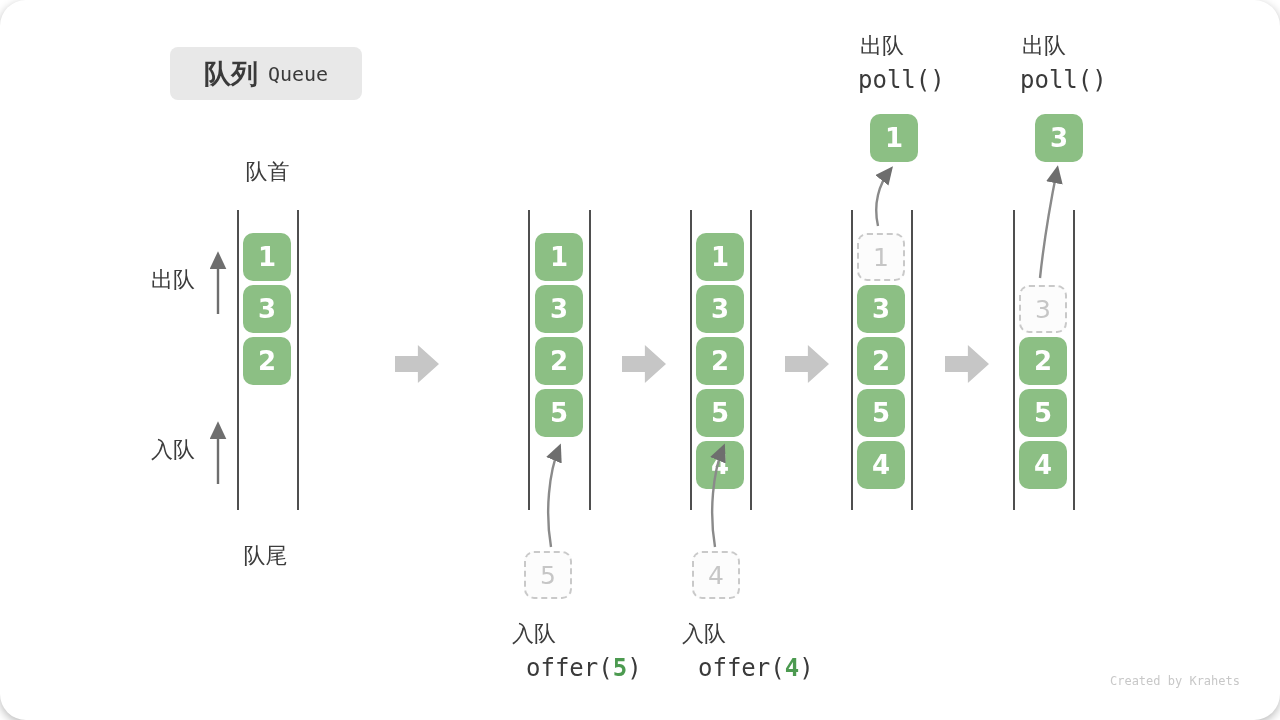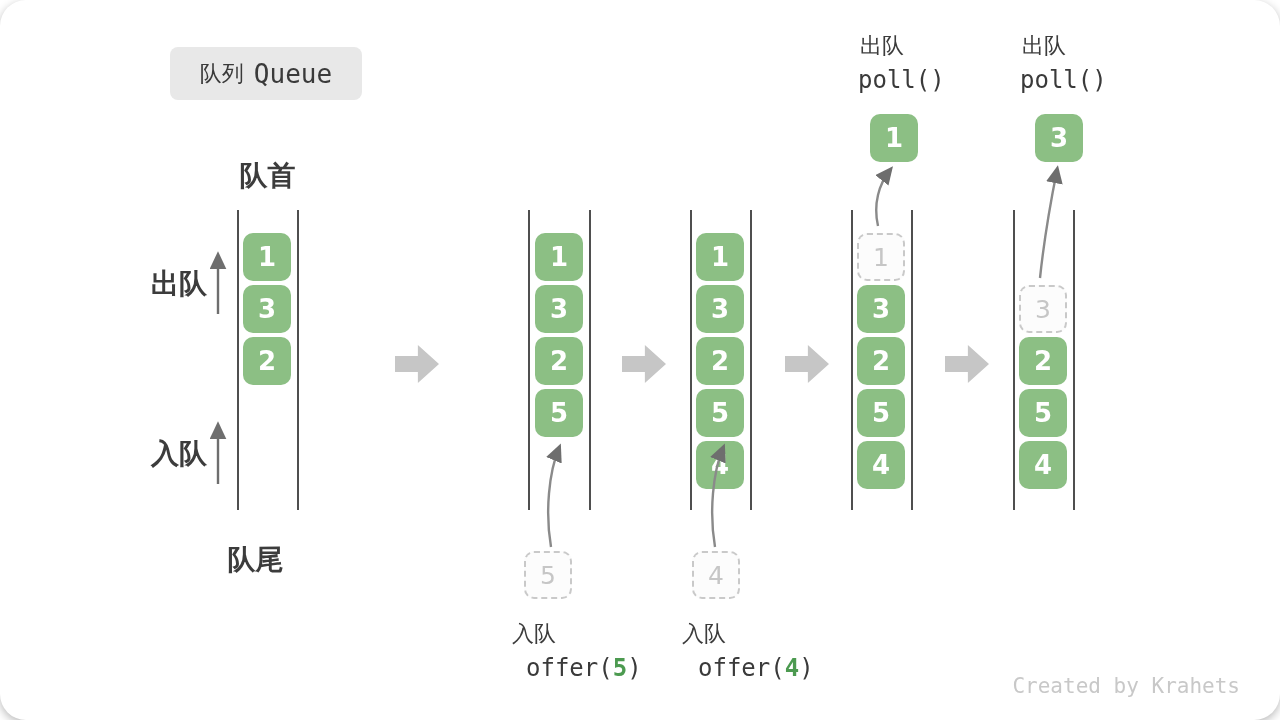--- a/index.html
+++ b/index.html
@@ -2,49 +2,49 @@
 <html><head>
 <meta charset="utf-8">
 <style>
   html,body{margin:0;padding:0;width:1280px;height:720px;background:#fff;
     font-family:"Liberation Sans","DejaVu Sans",sans-serif;}
   .card{position:absolute;left:0;top:0;width:1280px;height:720px;background:#ffffff;
     border-radius:26px;box-shadow:0 3px 10px rgba(0,0,0,0.28);overflow:hidden;}
   .abs{position:absolute;}
   .title-box{left:170px;top:47px;width:192px;height:53px;background:#e8e8e8;border-radius:8px;
     display:flex;align-items:center;justify-content:center;gap:10px;}
-  .title-zh{font-weight:400;font-size:22px;color:#3a3a3a;}
-  .title-en{font-family:"DejaVu Sans Mono","Liberation Mono",monospace;font-size:26px;color:#3a3a3a;}
-  .zh-label{font-size:28px;font-weight:700;color:#3c3c3c;white-space:nowrap;}
+  .title-zh{font-weight:700;font-size:27px;color:#3a3a3a;}
+  .title-en{font-family:"DejaVu Sans Mono","Liberation Mono",monospace;font-size:20px;color:#3a3a3a;}
+  .zh-label{font-size:22px;font-weight:400;color:#3c3c3c;white-space:nowrap;}
   .zh-label-med{font-size:22px;font-weight:500;color:#3c3c3c;white-space:nowrap;}
   .mono{font-family:"DejaVu Sans Mono","Liberation Mono",monospace;font-size:24px;color:#3a3a3a;white-space:nowrap;}
   .vline{width:2px;height:300px;background:#4f4f4f;top:210px;}
   .box{width:48px;height:48px;border-radius:10px;background:#8CBF84;color:#ffffff;
     display:flex;align-items:center;justify-content:center;font-size:26px;font-weight:700;
     font-family:"DejaVu Sans","Liberation Sans",sans-serif;box-sizing:border-box;}
   .box.ghost{background:#fcfcfc;border:2px dashed #c9c9c9;color:#c6c6c6;font-weight:400;font-size:25px;}
   .blockarrow{width:44px;height:38px;background:#c6c6c6;
     clip-path:polygon(0 29%,52% 29%,52% 0,100% 50%,52% 100%,52% 71%,0 71%);}
   .arg-green{color:#4C9A50;font-weight:700;}
-  .watermark{font-family:"DejaVu Sans Mono","Liberation Mono",monospace;font-size:21px;color:#c8c8c8;}
+  .watermark{font-family:"DejaVu Sans Mono","Liberation Mono",monospace;font-size:12px;color:#c8c8c8;}
   svg.overlay{position:absolute;left:0;top:0;width:1280px;height:720px;pointer-events:none;}
   .centered{text-align:center;}
 </style>
 </head>
 <body>
 
 <div class="card">
 
   <div class="abs title-box">
     <span class="title-zh">队列</span>
     <span class="title-en">Queue</span>
   </div>
 
   <div class="abs zh-label centered" style="left:237px;top:157px;width:61px;">队首</div>
-  <div class="abs zh-label centered" style="left:225px;top:541px;width:61px;">队尾</div>
+  <div class="abs zh-label centered" style="left:235px;top:541px;width:61px;">队尾</div>
   <div class="abs zh-label" style="left:151px;top:265px;">出队</div>
   <div class="abs zh-label" style="left:151px;top:435px;">入队</div>
 
   <div class="abs vline" style="left:237px;"></div>
   <div class="abs vline" style="left:297px;"></div>
   <div class="abs vline" style="left:528px;"></div>
   <div class="abs vline" style="left:589px;"></div>
   <div class="abs vline" style="left:690px;"></div>
   <div class="abs vline" style="left:750px;"></div>
   <div class="abs vline" style="left:851px;"></div>

